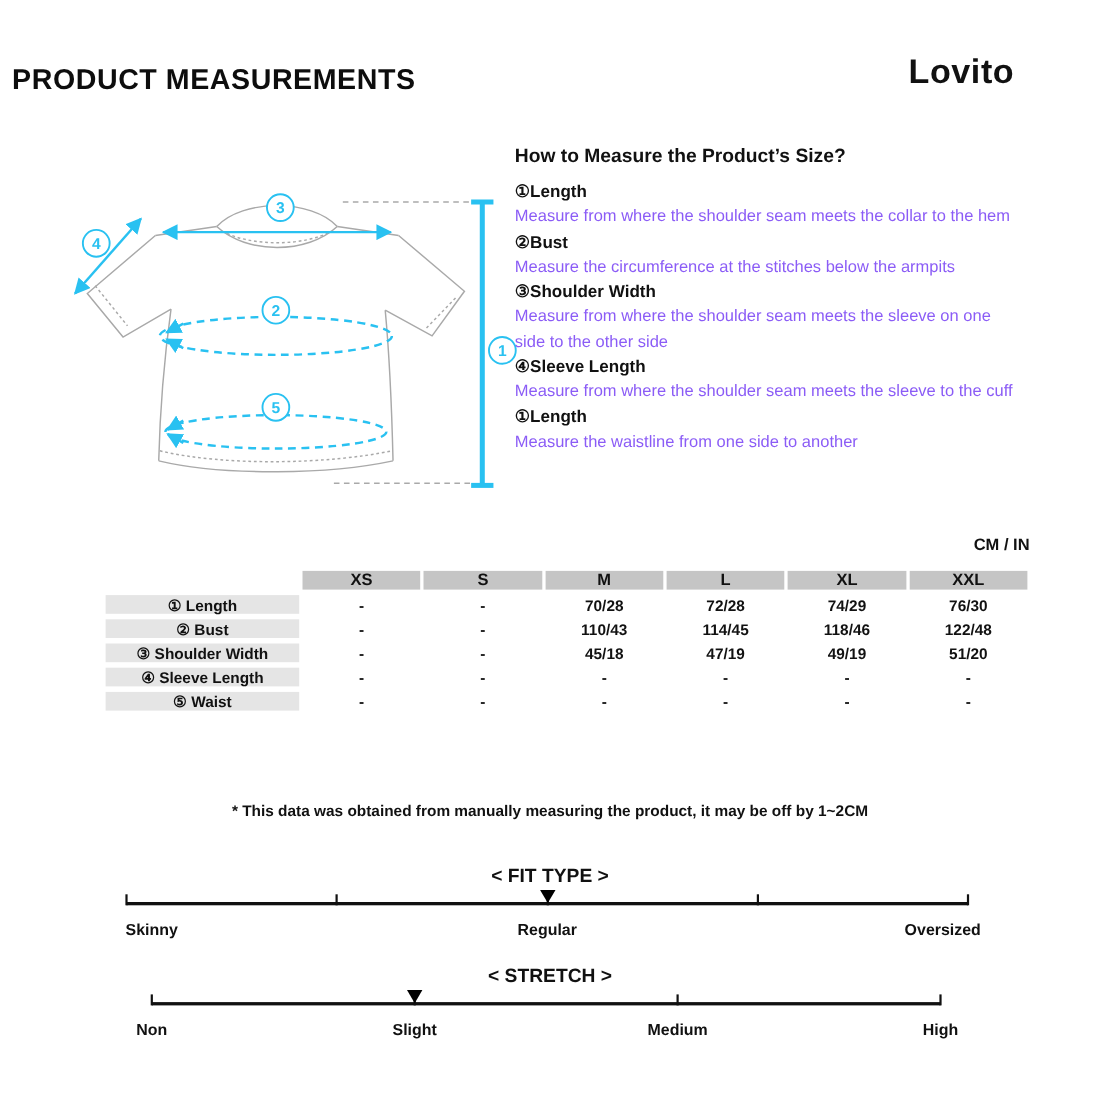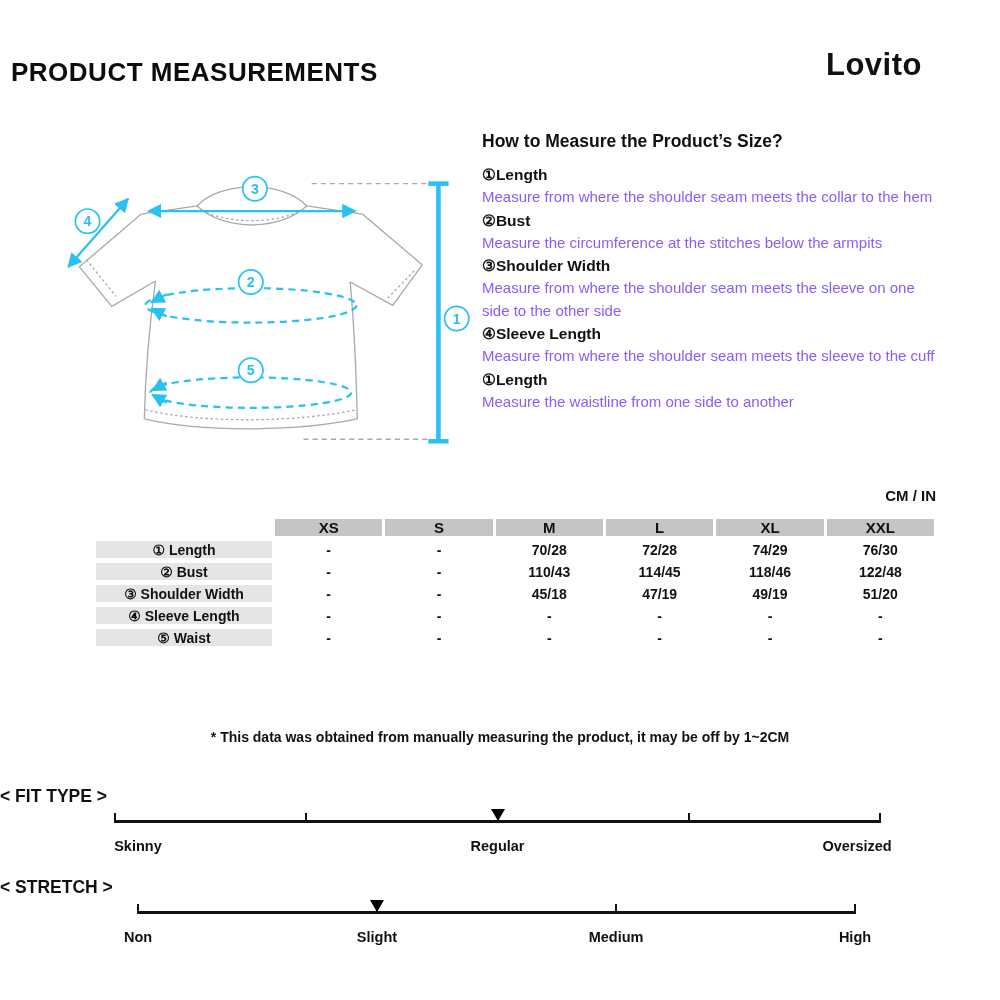--- a/index.html
+++ b/index.html
@@ -6,38 +6,38 @@
   html,body { background:#fff; }
   body { width:1000px; height:1000px; font-family:"Liberation Sans", sans-serif; color:#111; }
   .page { position:relative; width:1000px; height:1000px; background:#fff; overflow:hidden; }
 
   .title { position:absolute; top:57px; left:0; width:100%; 
            font-size:26px; font-weight:800; letter-spacing:.5px; color:#0d0d0d;margin-left:11px; }
   .brand { position:absolute; top:47px; right:78px; font-size:31px; font-weight:800; letter-spacing:.5px; }
 
   .diagram { position:absolute; left:52px; top:163px; width:426px; height:305px; }
 
-  .instructions { position:absolute; left:482px; top:131px; width:458px; }
+  .instructions { position:absolute; left:468px; top:131px; width:458px; }
   .instr-heading { font-size:17.5px; font-weight:700; margin-bottom:11px; }
   .instr-label { font-size:15.5px; font-weight:700; line-height:23px; }
   .instr-text { font-size:15px; color:#8b5cf6; line-height:22.5px; }
 
   .unit { position:absolute; top:487px; right:64px; font-size:15px; font-weight:700; }
 
   table.size { position:absolute; left:93px; top:514px; width:844px;
                border-collapse:separate; border-spacing:3px 5px; table-layout:fixed; }
   table.size th, table.size td { height:17px; font-size:14px; text-align:center; vertical-align:middle; padding:0; }
   table.size th { background:#c5c5c5; font-weight:700; font-size:15px; }
   table.size th.corner { background:transparent; }
   td.rowlabel { background:#e5e5e5; text-align:left; padding-left:10px; font-weight:700; font-size:14.5px; }
   td.val { background:#ffffff; font-weight:700; }
 
   .footnote { position:absolute; top:729px; left:0; width:100%; text-align:center; font-size:14px; font-weight:700; }
 
-  .scale-title { position:absolute; left:0; width:100%; text-align:left; font-size:17.5px; font-weight:700; }
+  .scale-title { position:absolute; left:0; width:100%; text-align:center; font-size:17.5px; font-weight:700; }
   .scale-line { position:absolute; height:3px; background:#111; }
   .tick { position:absolute; bottom:0; width:2px; height:10px; background:#111; transform:translateX(-50%); }
   .marker { position:absolute; bottom:2px; width:0; height:0; transform:translateX(-50%);
             border-left:7px solid transparent; border-right:7px solid transparent; border-top:12px solid #000; }
   .scale-labels { position:absolute; height:20px; }
   .scale-label { position:absolute; top:0; transform:translateX(-50%); font-size:14.5px; font-weight:700; white-space:nowrap; }
 
   #fit-title { top:786px; }
   #fit-line { left:115px; top:820px; width:765px; }
   #fit-labels { left:115px; top:838px; width:765px; }

